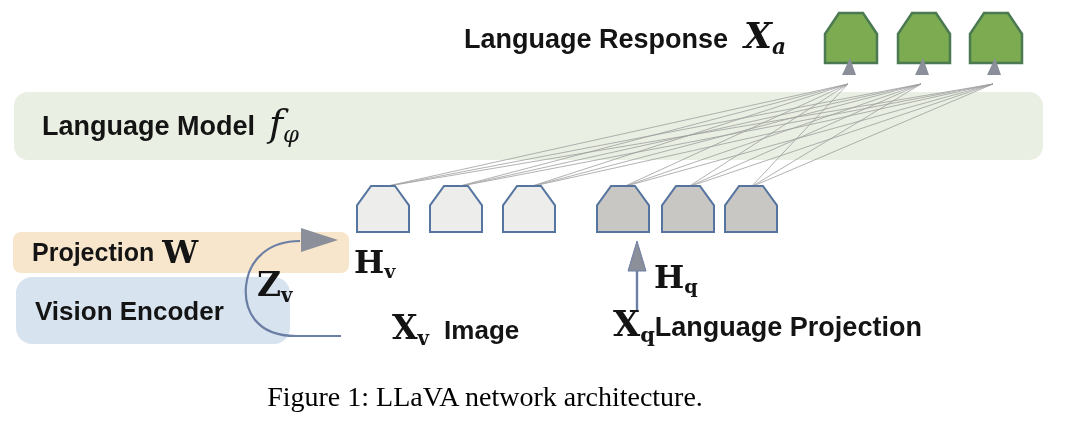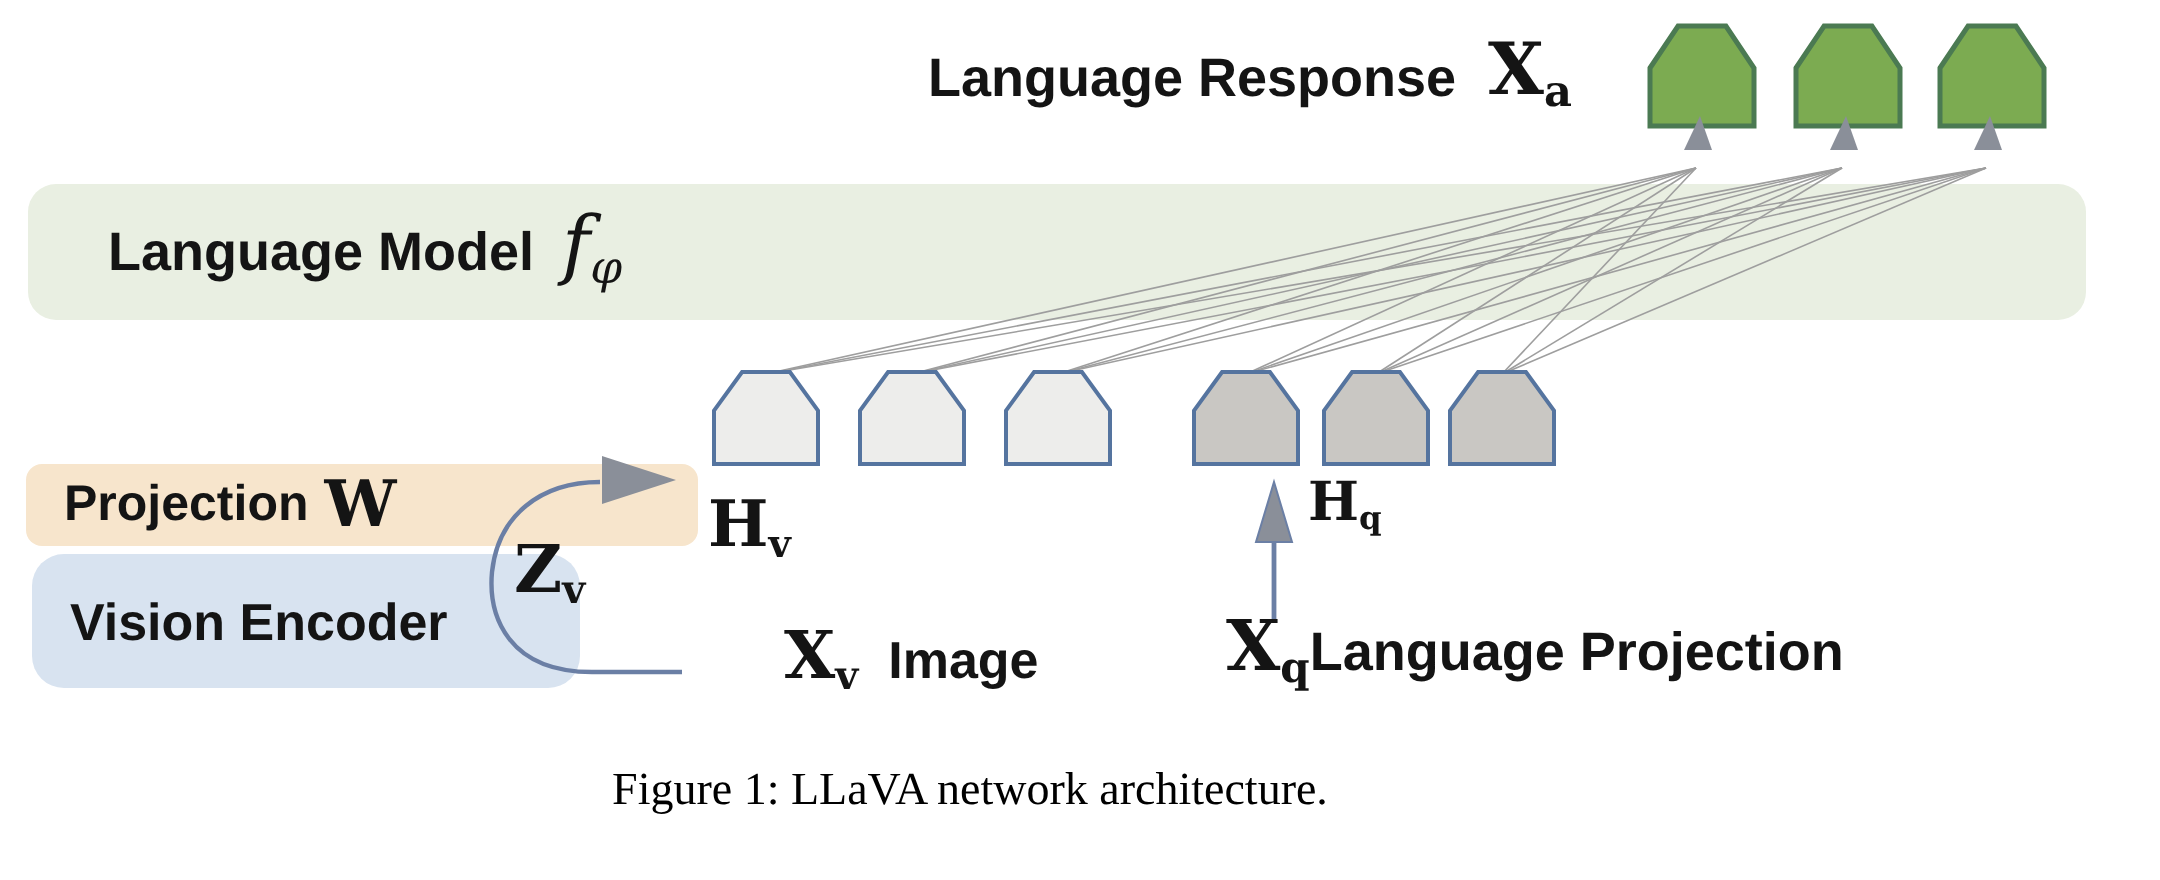--- a/index.html
+++ b/index.html
@@ -29,21 +29,21 @@
   .math .sub{
     font-size:0.60em;
     vertical-align:-0.28em;
   }
   .italic{font-style:italic;font-weight:normal;}
   .banner{
     left:14px;top:92px;width:1029px;height:68px;
     background:var(--banner-bg,#e9efe2);
     border-radius:14px;
     display:flex;align-items:center;
-    padding-left:40px;box-sizing:border-box;
+    padding-left:28px;box-sizing:border-box;
     z-index:1;
   }
   .banner .lm-text{font-size:27px;}
   .banner .fphi{font-size:38px;margin-left:14px;margin-top:-2px;}
   .proj-box{
     left:13px;top:232px;width:336px;height:41px;
     background:var(--projection-bg,#f7e5cc);
     border-radius:8px;
     display:flex;align-items:baseline;
     padding-left:19px;box-sizing:border-box;
@@ -56,35 +56,35 @@
     background:var(--vision-bg,#d8e3f0);
     border-radius:16px;
     display:flex;align-items:center;
     padding-left:19px;box-sizing:border-box;
     z-index:1;
   }
   .vis-box .vis-text{font-size:26px;}
   #wires{left:0;top:0;z-index:2;pointer-events:none;}
   .lbl{z-index:3;}
   .lr-label{left:464px;top:26px;font-size:27px;}
-  .xa{left:744px;top:17px;font-size:36px;}
+  .xa{left:744px;top:17px;font-size:36px;font-style:italic;}
   .zv{left:257px;top:268px;font-size:33px;}
   .hv{left:354px;top:246px;font-size:32px;}
-  .hq{left:654px;top:238px;font-size:27px;}
+  .hq{left:654px;top:261px;font-size:32px;}
   .xv-row{left:346px;top:311px;display:flex;align-items:baseline;gap:15px;}
   .xv-row .math{font-size:33px;margin-left:46px;}
   .xv-row .sans-label{font-size:26px;}
   .xq-row{left:613px;top:306px;display:flex;align-items:baseline;}
   .xq-row .math{font-size:35px;}
   .xq-row .sans-label{font-size:27px;}
   .caption{
     left:485px;top:383px;
     transform:translateX(-50%);
     font-family:"Liberation Serif",serif;
-    font-size:23px;color:#000;
+    font-size:28px;color:#000;
     white-space:nowrap;line-height:1;
   }
 </style>
 </head>
 <body>
 
 <div class="canvas">
 
   <div class="abs banner">
     <span class="lm-text sans-label">Language Model</span>

